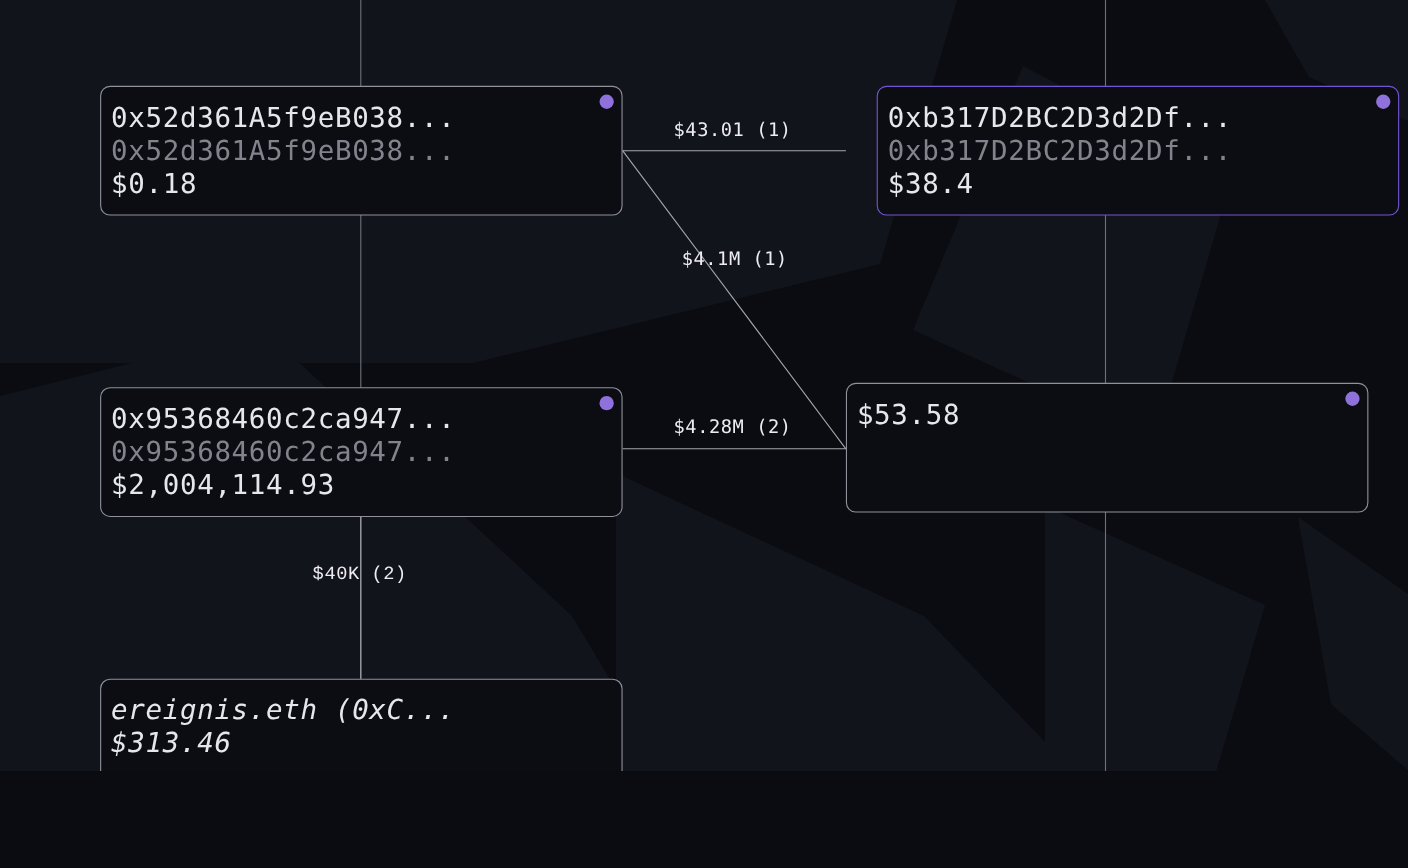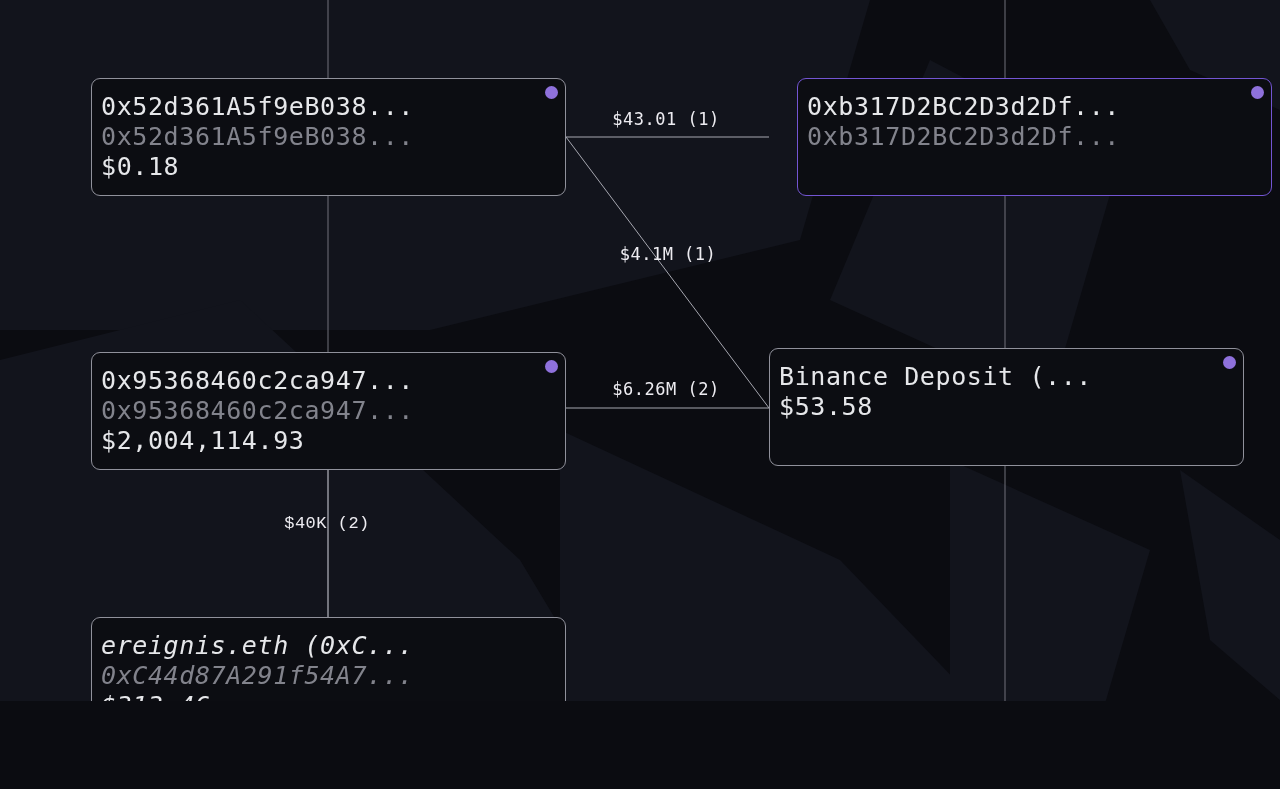--- a/index.html
+++ b/index.html
@@ -58,48 +58,47 @@
       <line x1="328" y1="0" x2="328" y2="789" stroke="#70717b" stroke-width="1"></line>
       <line x1="1005" y1="0" x2="1005" y2="789" stroke="#70717b" stroke-width="1"></line>
       <line x1="566" y1="137" x2="769" y2="137" stroke="#a6a7b0" stroke-width="1"></line>
       <line x1="566" y1="137" x2="769" y2="408" stroke="#a6a7b0" stroke-width="1"></line>
       <line x1="566" y1="408" x2="769" y2="408" stroke="#a6a7b0" stroke-width="1"></line>
       <line x1="328" y1="465" x2="328" y2="617" stroke="#a6a7b0" stroke-width="1"></line>
     </svg>
 
   <div class="layer" id="labels-layer">
       <div class="edge-label" style="left: 666px; top: 119px;">$43.01 (1)</div>
-      <div class="edge-label" style="left: 668px; top: 254px;">$4.1M (1)</div>
-      <div class="edge-label" style="left: 666px; top: 389px;">$6.26M (2)</div>
+      <div class="edge-label" style="left: 668px; top: 236px;">$4.1M (1)</div>
+      <div class="edge-label" style="left: 666px; top: 389px;">$4.28M (2)</div>
       <div class="edge-label" style="left: 327px; top: 523px; font-family: Liberation Mono, monospace;">$40K (2)</div>
     </div>
 
   <div class="layer" id="nodes-layer">
       <div class="node" style="left: 91px; top: 78px;">
         <span class="node-dot"></span>
         <div class="node-title">0x52d361A5f9eB038...</div>
         <div class="node-address">0x52d361A5f9eB038...</div>
         <div class="node-balance">$0.18</div>
       </div>
       <div class="node selected" style="left: 769px; top: 78px; margin-left: 28px;">
         <span class="node-dot"></span>
         <div class="node-title">0xb317D2BC2D3d2Df...</div>
         <div class="node-address">0xb317D2BC2D3d2Df...</div>
+        <div class="node-balance">$38.4</div>
       </div>
       <div class="node" style="left: 91px; top: 352px;">
         <span class="node-dot"></span>
         <div class="node-title">0x95368460c2ca947...</div>
         <div class="node-address">0x95368460c2ca947...</div>
         <div class="node-balance">$2,004,114.93</div>
       </div>
       <div class="node" style="left: 769px; top: 348px;">
         <span class="node-dot"></span>
-        <div class="node-title">Binance Deposit (...</div>
         <div class="node-balance">$53.58</div>
       </div>
       <div class="node" style="left: 91px; top: 617px; font-style: italic;">
         <div class="node-title">ereignis.eth (0xC...</div>
-        <div class="node-address">0xC44d87A291f54A7...</div>
         <div class="node-balance">$313.46</div>
       </div>
     </div>
 
 </div>
 
 </body></html>

